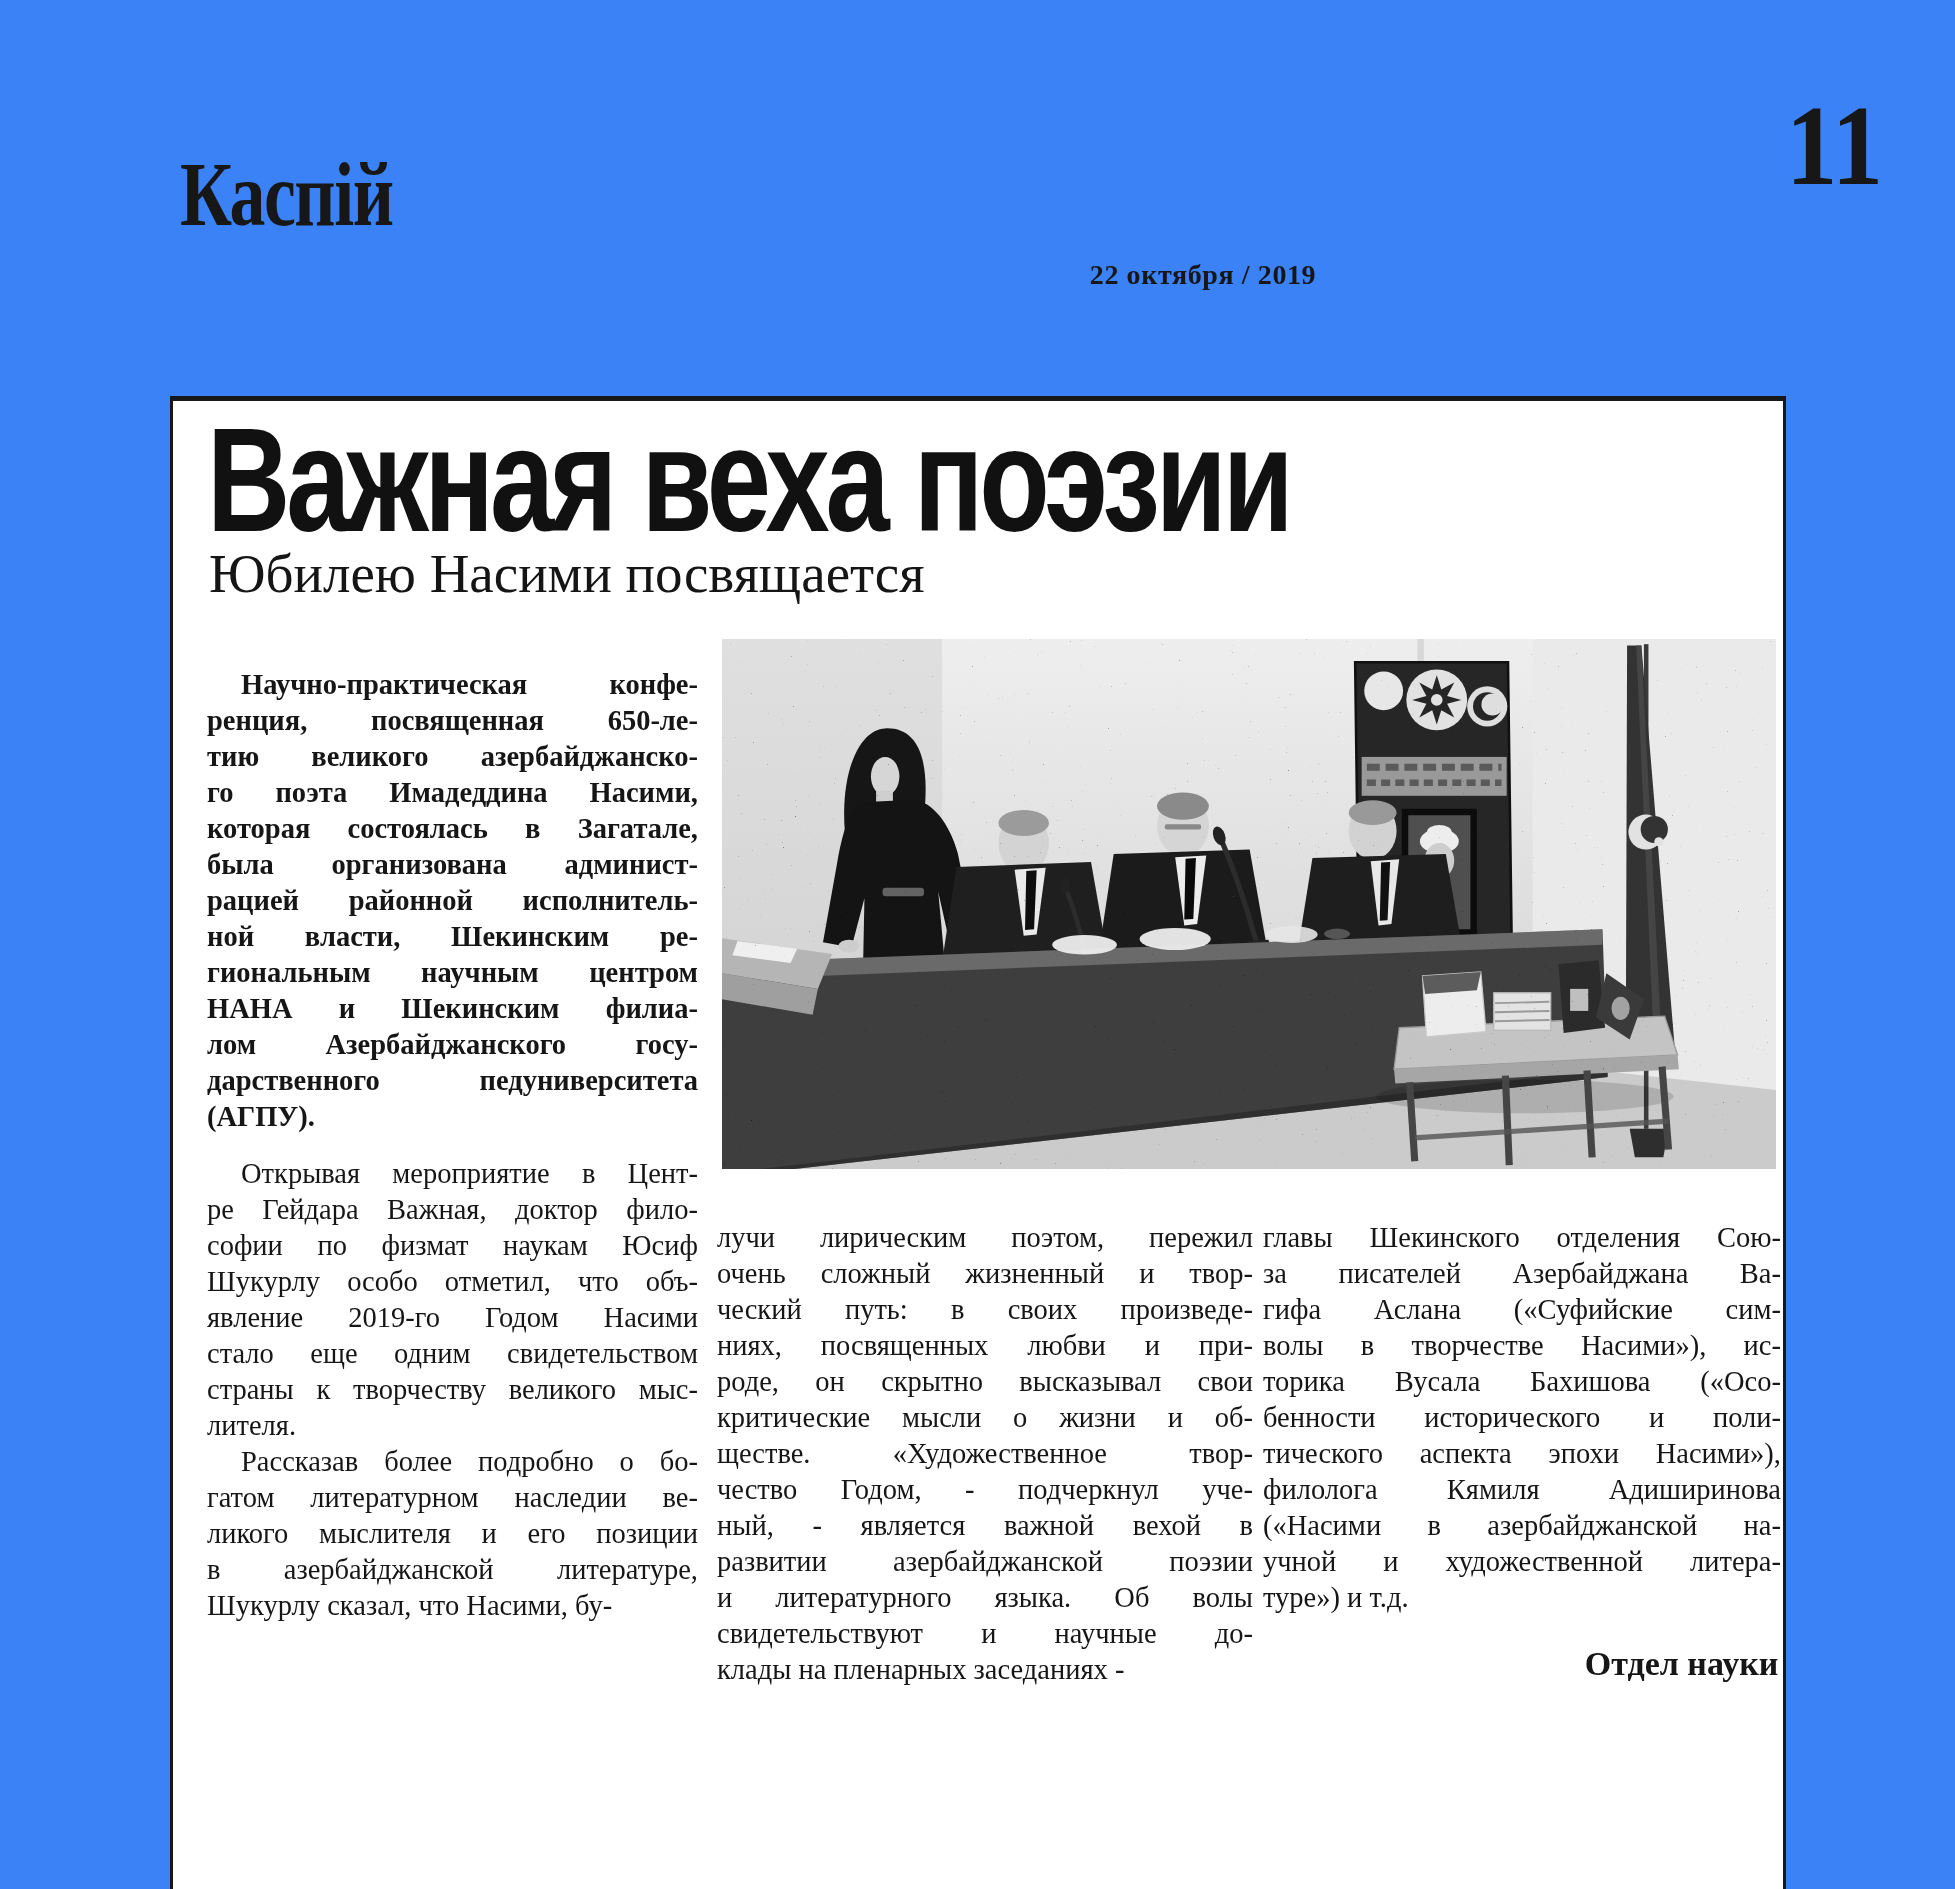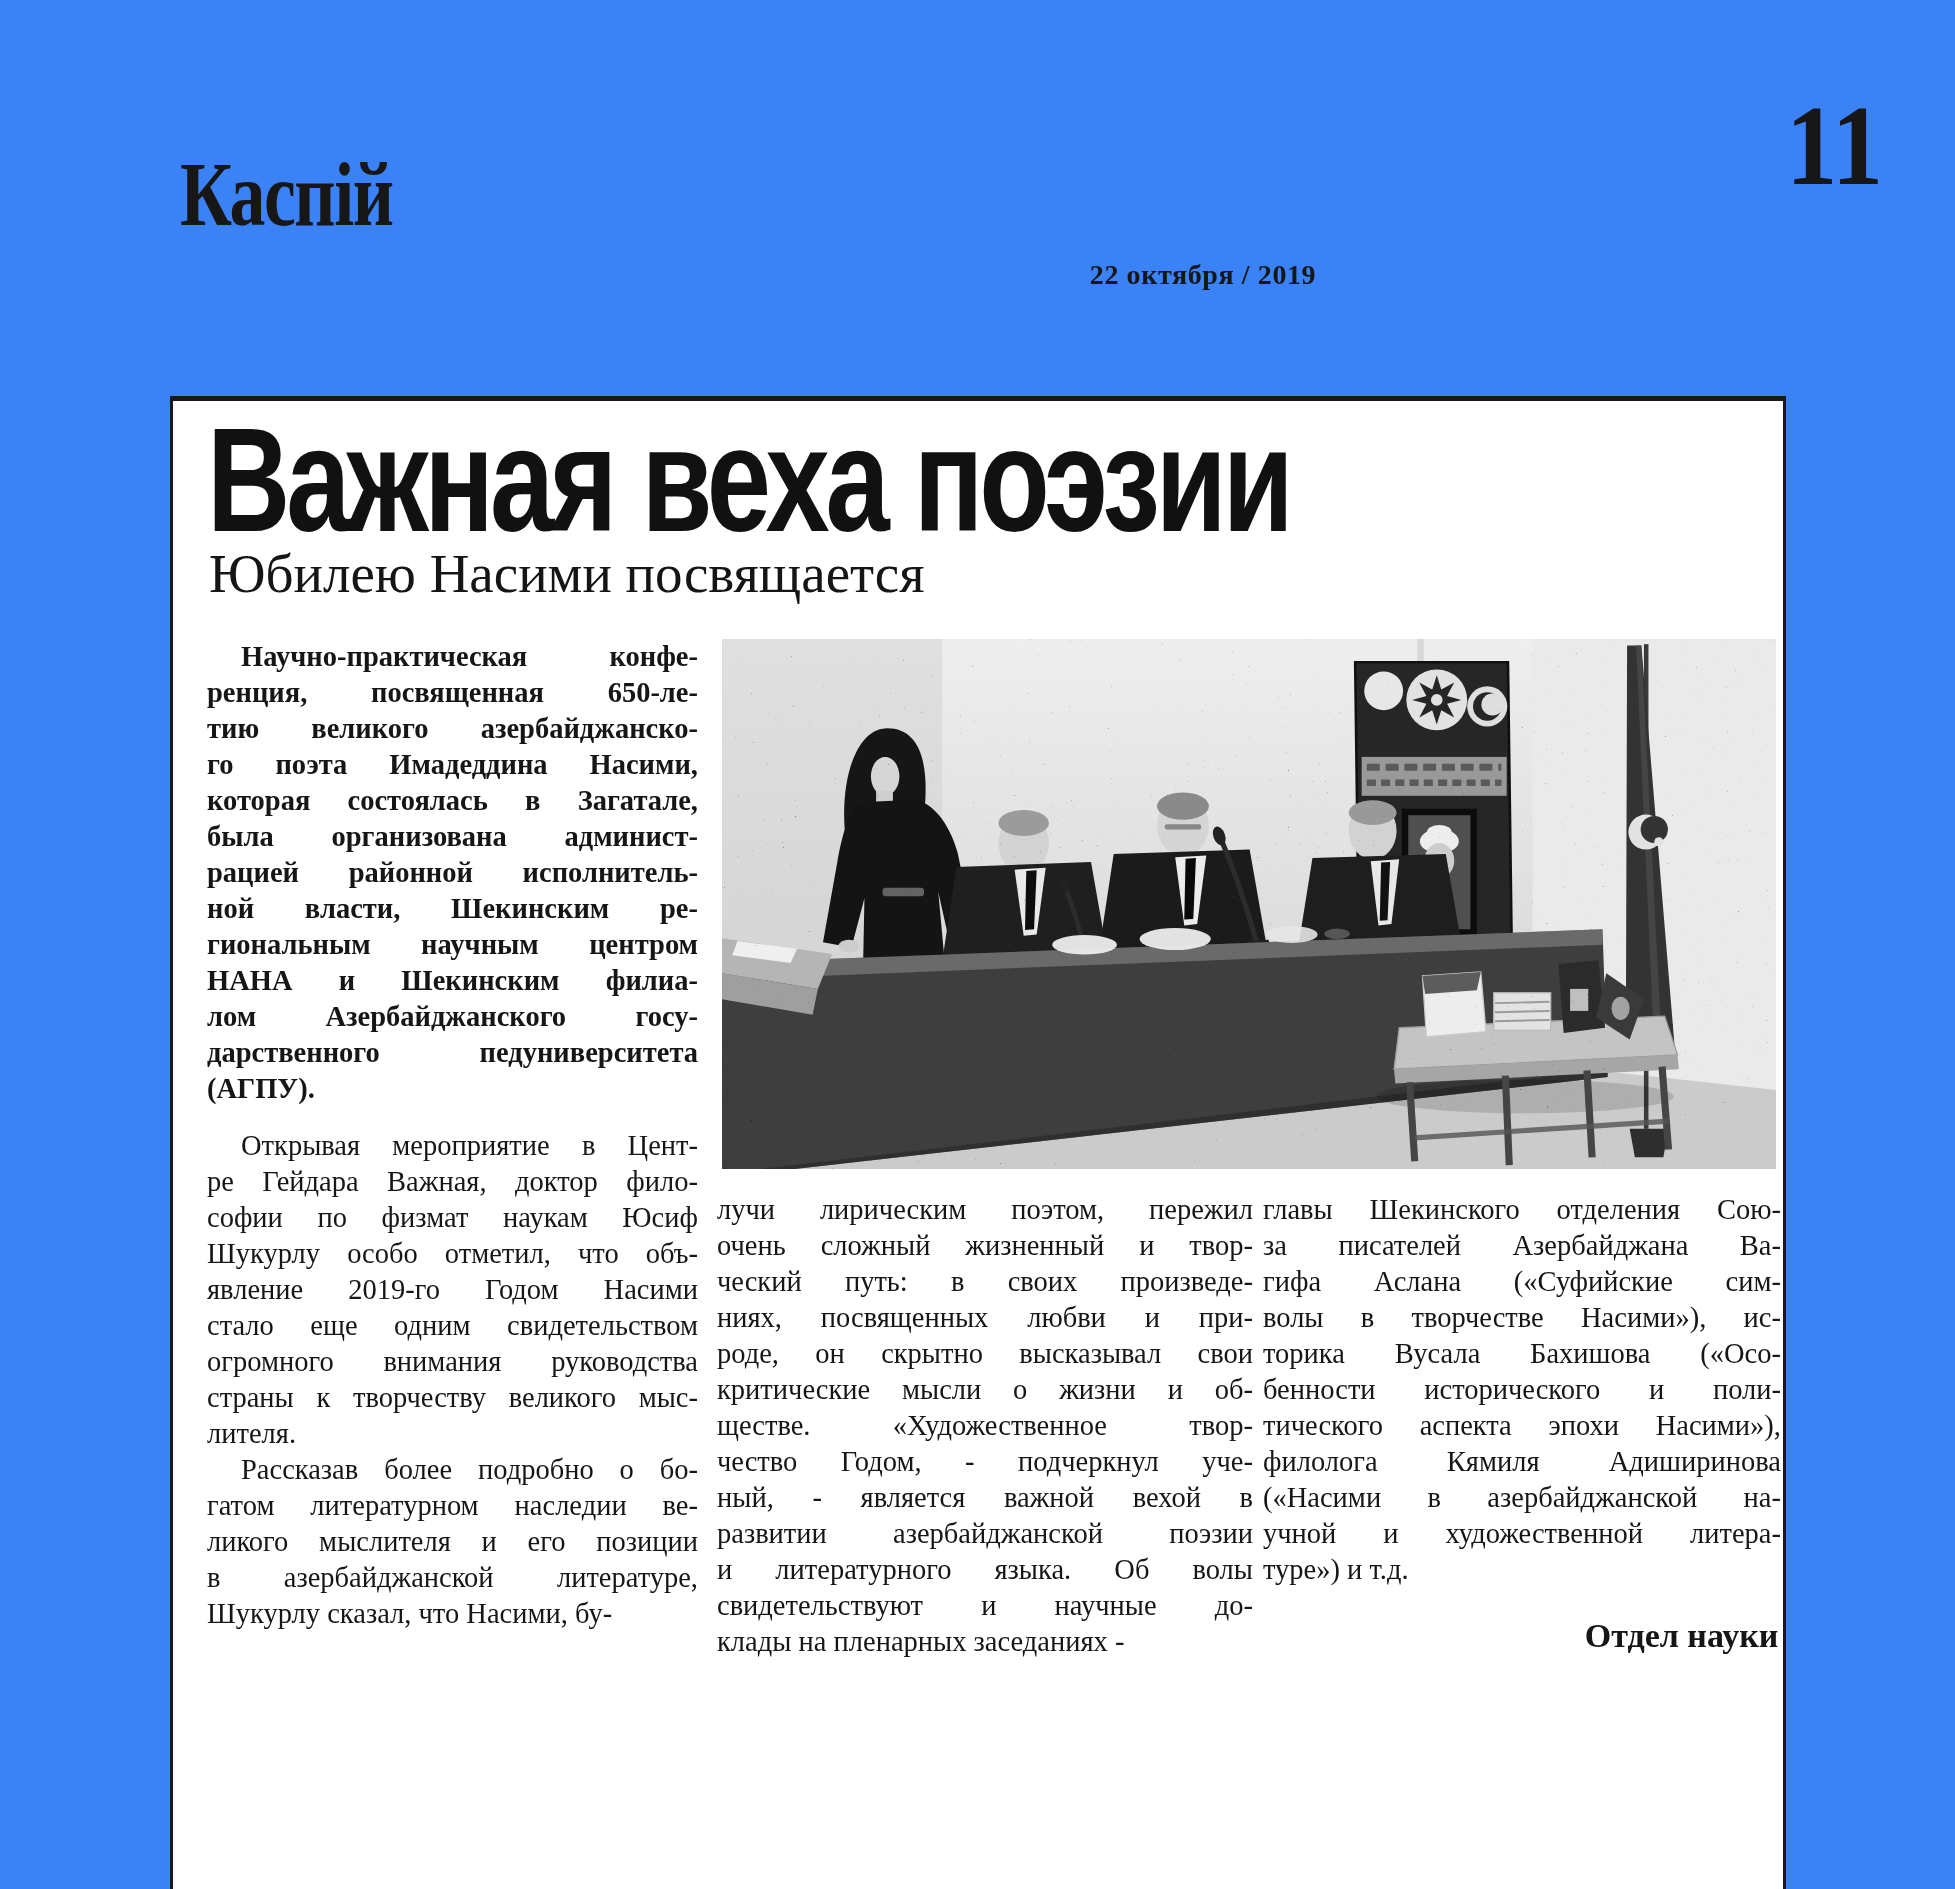--- a/index.html
+++ b/index.html
@@ -28,21 +28,21 @@
   .headline {
     position:absolute; left:34px; top:-1.3px; margin:0;
     font-family:"Liberation Sans", sans-serif; font-weight:bold; font-size:148px;
     line-height:1.08; letter-spacing:-5.2px; transform:scaleX(.78); transform-origin:left top;
     white-space:nowrap; color:#111;
   }
   .subtitle {
     position:absolute; left:36px; top:143px; margin:0; font-weight:400;
     font-size:55px; line-height:1.1; white-space:nowrap; color:#151515;
   }
-  .col { position:absolute; font-size:28.5px; line-height:36px; color:#161616; }
+  .col { position:absolute; font-size:28.5px; line-height:36px; color:#161616;margin-top:28px; }
   .col1 { left:34px;  top:238px;  width:491px; }
   .col2 { left:544px; top:791px; width:536px; }
   .col3 { left:1090px; top:791px; width:518px; }
   .para .line { text-align:justify; text-align-last:justify; }
   .para .line:last-child { text-align-last:auto; }
   .para.indent .line:first-child { text-indent:34px; }
   .para.lead { font-weight:bold; }
   .para.gap-top { margin-top:21px; }
   .byline { margin-top:30px; text-align:right; font-weight:bold; font-size:34px; padding-right:2.6px; }
   .photo {
@@ -80,21 +80,20 @@
           <div class="line">дарственного педуниверситета</div>
           <div class="line">(АГПУ).</div>
         </div>
       <div class="para indent gap-top">
           <div class="line">Открывая мероприятие в Цент-</div>
           <div class="line">ре Гейдара Важная, доктор фило-</div>
           <div class="line">софии по физмат наукам Юсиф</div>
           <div class="line">Шукурлу особо отметил, что объ-</div>
           <div class="line">явление 2019-го Годом Насими</div>
           <div class="line">стало еще одним свидетельством</div>
-          <div class="line">огромного внимания руководства</div>
           <div class="line">страны к творчеству великого мыс-</div>
           <div class="line">лителя.</div>
         </div>
       <div class="para indent">
           <div class="line">Рассказав более подробно о бо-</div>
           <div class="line">гатом литературном наследии ве-</div>
           <div class="line">ликого мыслителя и его позиции</div>
           <div class="line">в азербайджанской литературе,</div>
           <div class="line">Шукурлу сказал, что Насими, бу-</div>
         </div>

